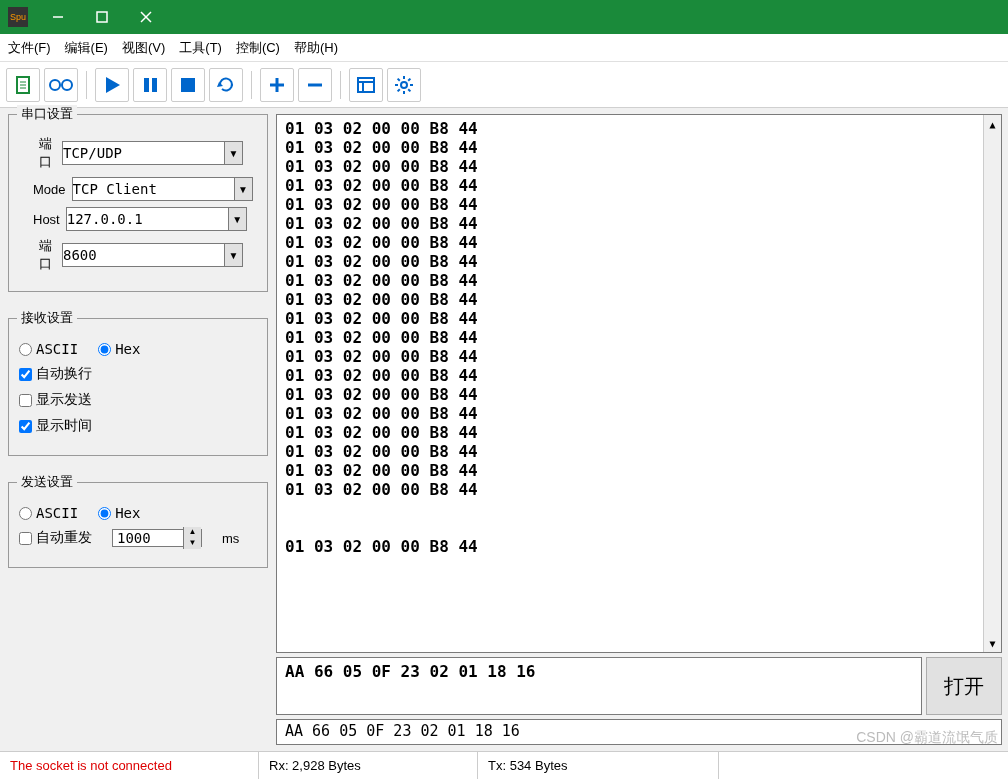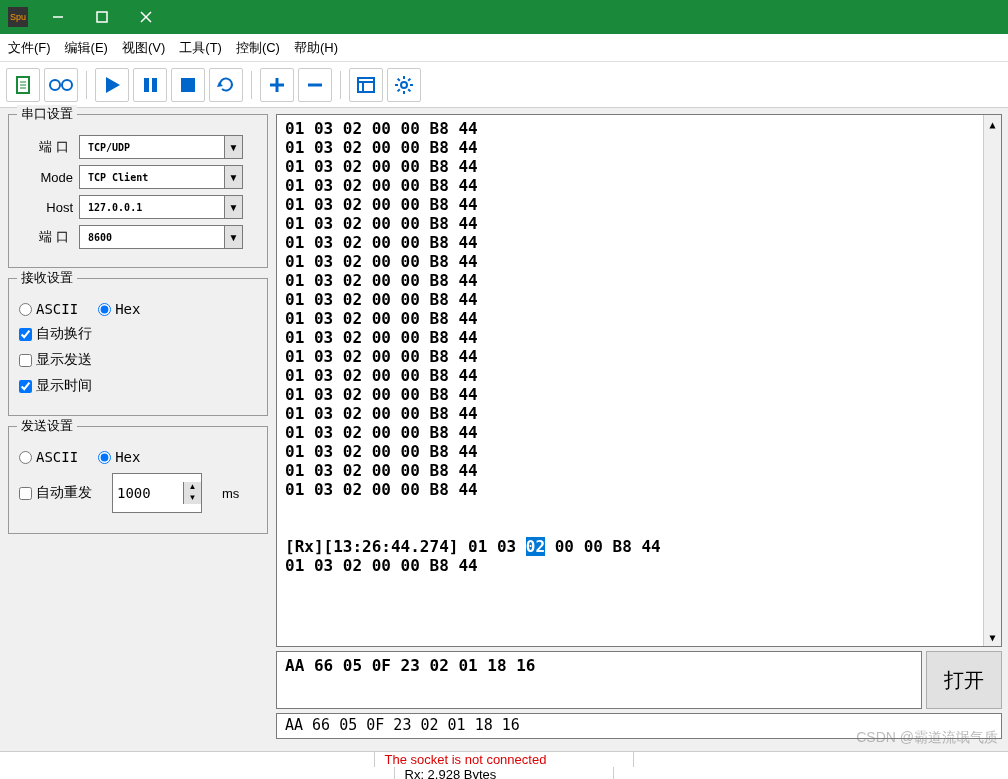--- a/index.html
+++ b/index.html
@@ -7,45 +7,45 @@
 .titlebar { background: #1a8a3a; color: #fff; height: 34px; display: flex; align-items: center; padding: 16px 8px; }
 .titlebar .icon { width: 20px; height: 20px; background: #333; display: inline-flex; align-items: center; justify-content: center; font-size: 9px; color: #f90; margin-right: 8px; }
 .titlebar .title { flex: 1; }
 .titlebar .wbtn { width: 44px; height: 34px; display: inline-flex; align-items: center; justify-content: center; color: #fff; }
 .menubar { background: #fff; border-bottom: 1px solid #e0e0e0; height: 28px; display: flex; align-items: center; padding: 0 8px; gap: 14px; }
 .menubar span { cursor: default; }
 .toolbar { background: #fff; border-bottom: 1px solid #d0d0d0; height: 46px; display: flex; align-items: center; padding: 0 6px; gap: 4px; }
 .tbtn { width: 34px; height: 34px; border: 1px solid #ccc; border-radius: 2px; display: inline-flex; align-items: center; justify-content: center; background: #fff; }
 .tsep { width: 1px; height: 28px; background: #ccc; margin: 0 4px; }
 .main { display: flex; height: calc(100% - 34px - 28px - 46px - 28px); background: #f0f0f0; }
-.leftcol { width: 276px; padding: 6px 8px; display: flex; flex-direction: column; gap: 10px; }
+.leftcol { width: 276px; padding: 6px 8px; display: flex; flex-direction: column; gap: 26px; }
 .group { border: 1px solid #999; padding: 14px 10px 12px 10px; position: relative; background: #f0f0f0; }
 .group .legend { position: absolute; top: -10px; left: 8px; background: #f0f0f0; padding: 0 4px; }
 .row { display: flex; align-items: center; margin: 6px 14px; gap: 6px; }
 .row label { width: 40px; text-align: right; letter-spacing: 4px;}
 .row label.nl { letter-spacing: 0; width: 40px; text-align: right;}
 .dropdown-wrap { flex: 1; position: relative; display: flex; }
-.dropdown-wrap input { flex:1; height:24px; border:1px solid #7a7a7a; font-family: Consolas, monospace; font-size: 10px; padding:0 8px;font-weight:bold;}
+.dropdown-wrap input { flex:1; height:24px; border:1px solid #7a7a7a; font-family: Consolas, monospace; font-size: 14px; padding:0 0;}
 .dropdown-wrap .arrow { position:absolute; right:1px; top:1px; bottom:1px; width:18px; background:#e1e1e1; border-left:1px solid #7a7a7a; display:flex; align-items:center; justify-content:center; font-size:10px;}
 .radio-row, .check-row { display: flex; align-items: center; gap: 20px; margin: 8px 0; }
 .radio-row label, .check-row label { display: flex; align-items: center; gap: 4px; font-family: Consolas, "Microsoft YaHei", monospace; font-size:14px;}
-.spin { width: 90px; height: 40px; border: 1px solid #7a7a7a; background:#fff; display:flex; align-items:center; }
+.spin { width: 90px; height: 18px; border: 1px solid #7a7a7a; background:#fff; display:flex; align-items:center; }
 .spin input { border:none; width: 60px; padding:0 4px; font-family: Consolas, monospace; font-size:14px;}
 .spin .spbtns { width: 18px; display:flex; flex-direction:column; margin-left:auto;}
 .spin .spbtns div { height: 11px; font-size:8px; text-align:center; border-left:1px solid #7a7a7a; background:#e1e1e1;}
-.rightcol { flex: 1; display: flex; flex-direction: column; padding: 6px 6px 12px 0; gap: 4px; position: relative;}
+.rightcol { flex: 1; display: flex; flex-direction: column; padding: 6px 6px 6px 0; gap: 4px; position: relative;}
 .rxbox { flex: 1; background: #fff; border: 1px solid #7a7a7a; font-family: Consolas, monospace; font-size: 16px; font-weight: bold; padding: 4px 8px; overflow: hidden; white-space: pre; position:relative;}
 .rxbox .sel { background: #0078d7; color: #fff; }
 .txbox { height: 58px; background: #fff; border: 1px solid #7a7a7a; font-family: Consolas, monospace; font-size: 16px; font-weight: bold; padding: 4px 8px; }
 .txrow { display:flex; gap:4px; }
 .txbox2 { flex:1; height: 26px; background: #fff; border: 1px solid #7a7a7a; font-family: Consolas, monospace; font-size: 15px; padding: 2px 8px; }
 .openbtn { width: 76px; height: 58px; border: 1px solid #adadad; background: #e1e1e1; display:flex; align-items:center; justify-content:center; font-size:20px;}
 .scrollbar { position:absolute; right:0; top:0; bottom:0; width:18px; background:#f0f0f0; border-left:1px solid #ccc; display:flex; flex-direction:column; align-items:center;}
 .scrollbar .sarrow { height:18px; width:100%; display:flex; align-items:center; justify-content:center; font-size:10px;}
-.statusbar { position: absolute; bottom: 0; left: 0; right: 0; height: 28px; background: #fff; border-top: 1px solid #ccc; display: flex; align-items: center; flex-direction: column; }
+.statusbar { position: absolute; bottom: 0; left: 0; right: 0; height: 28px; background: #fff; border-top: 1px solid #ccc; display: flex; align-items: center; }
 .statusbar .cell { border-right: 1px solid #ccc; border-left:1px solid #ccc; height: 100%; display: flex; align-items: center; padding: 0 10px; margin-left:-1px;}
 .statusbar .err { color: #d00; width:260px;}
 .watermark { position: absolute; right: 10px; bottom: 32px; color: rgba(120,120,120,0.5); font-size: 14px; pointer-events:none;}
 svg { display:block; }
 </style>
 </head>
 <body>
 
 <div class="titlebar">
   <span class="icon">Spu</span>
@@ -263,21 +263,21 @@
 01 03 02 00 00 B8 44
 01 03 02 00 00 B8 44
 01 03 02 00 00 B8 44
 01 03 02 00 00 B8 44
 01 03 02 00 00 B8 44
 01 03 02 00 00 B8 44
 01 03 02 00 00 B8 44
 01 03 02 00 00 B8 44
 01 03 02 00 00 B8 44
 </div>
-      <div>[Rx][13:26:44.274] 01 03 <span class="sel">02</span> 00 00 B8 44</div><div>01 03 02 00 00 B8 44</div><div class="scrollbar"><div class="sarrow">▲</div><div style="flex:1"></div><div class="sarrow">▼</div></div>
+      <div>01 03 02 00 00 B8 44</div><div class="scrollbar"><div class="sarrow">▲</div><div style="flex:1"></div><div class="sarrow">▼</div></div>
     </div>
     <div style="display:flex; gap:4px;">
       <div class="txbox" style="flex:1">AA 66 05 0F 23 02 01 18 16</div>
       <div class="openbtn">打开</div>
     </div>
     <div class="txrow">
       <div class="txbox2">AA 66 05 0F 23 02 01 18 16</div>
     </div>
   </div>
 </div>

